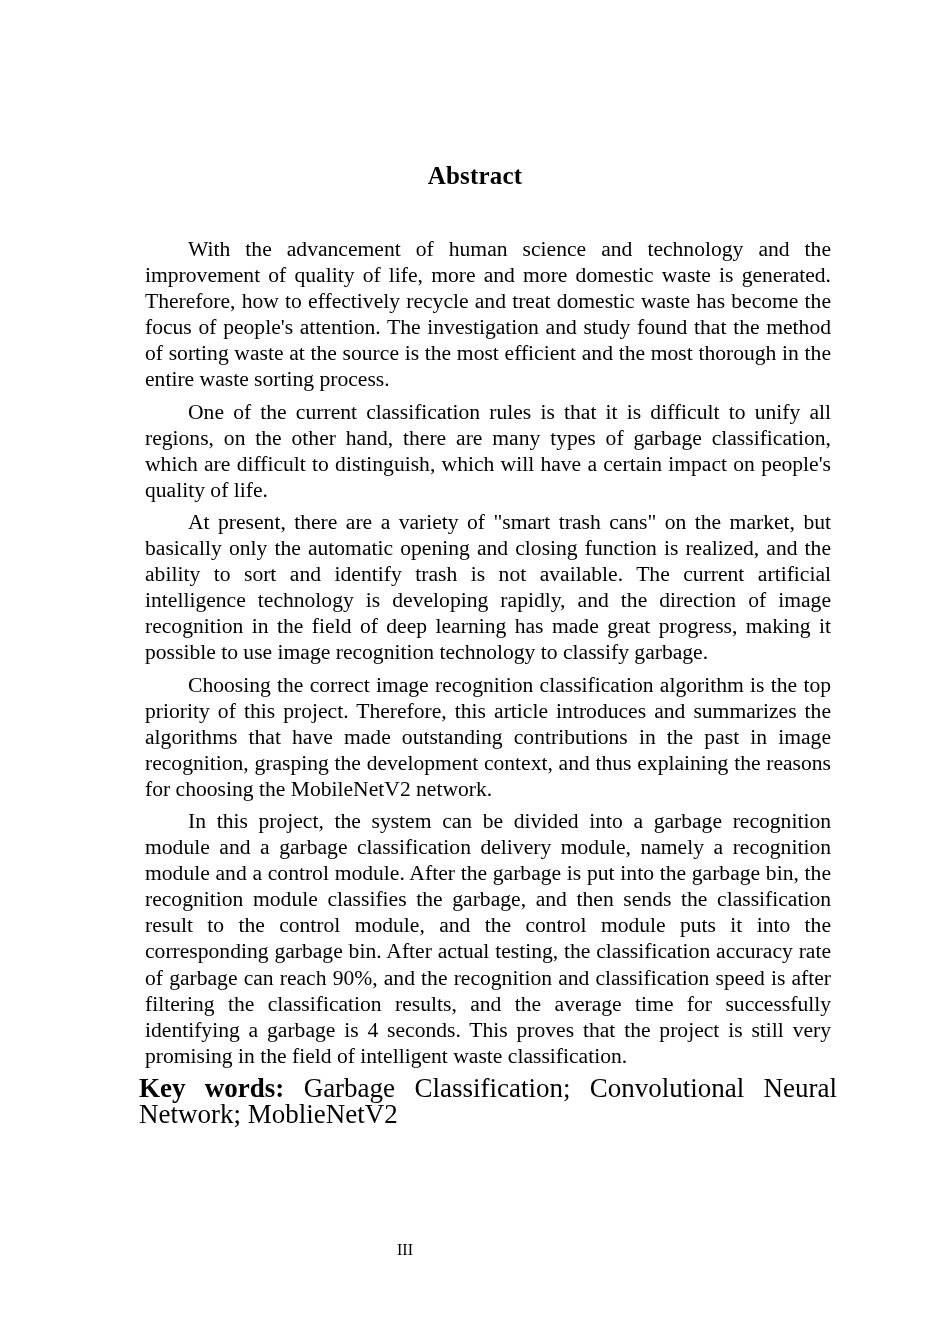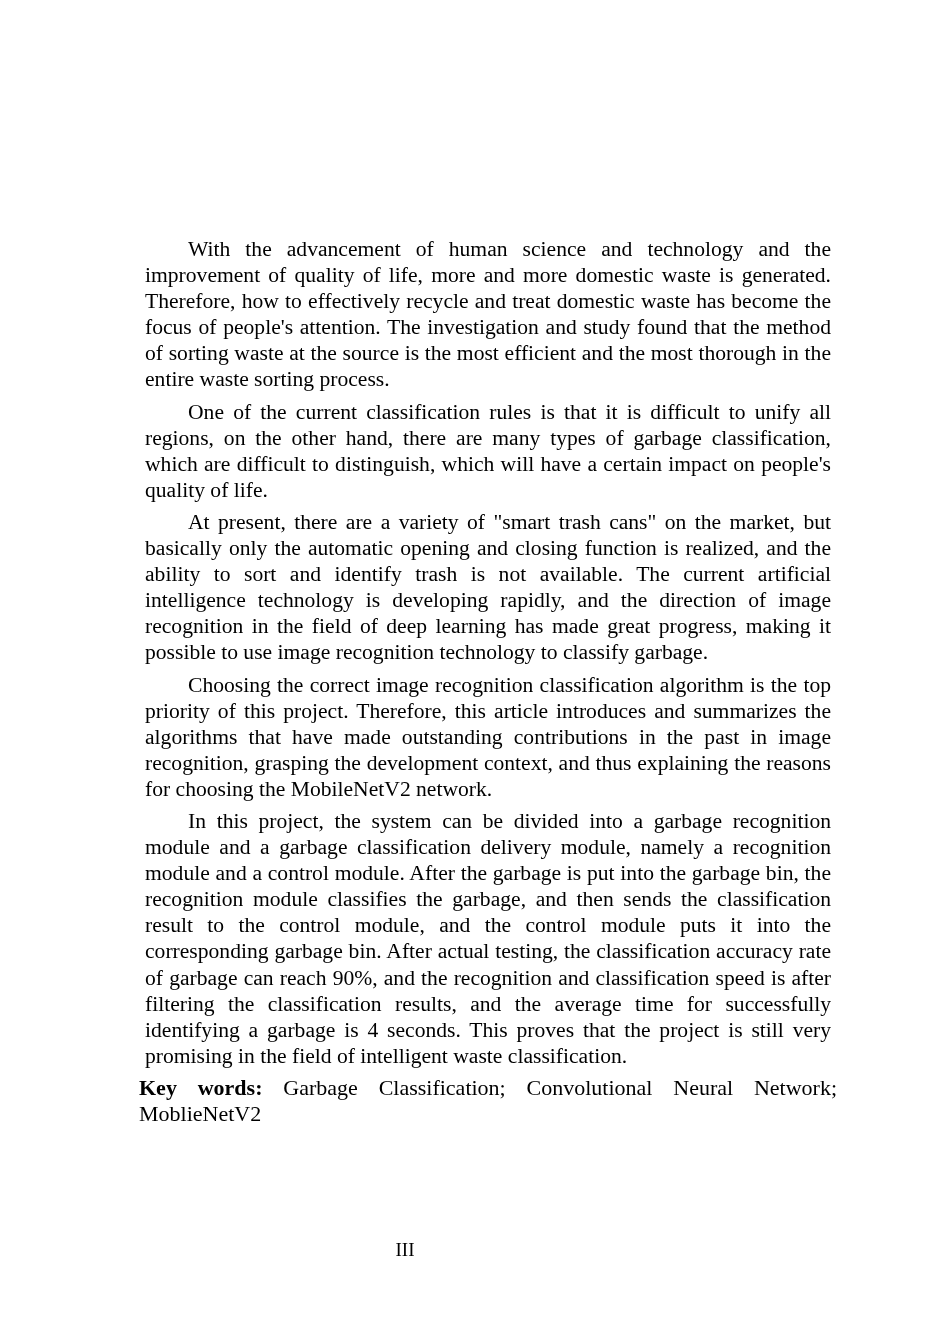--- a/index.html
+++ b/index.html
@@ -46,42 +46,43 @@
     font-size: 21.6px;
     line-height: 26.1px;
     text-indent: 43px;
     hyphens: none;
     -webkit-hyphens: none;
   }
   p.keywords {
     margin: 0;
     text-align: justify;
     text-justify: inter-word;
-    font-size: 22px;
+    font-size: 27px;
     line-height: 26.1px;
     text-indent: 0;
   }
   .kw-label {
     font-weight: bold;
   }
   .page-number {
     position: absolute;
     top: 1240px;
     left: 0;
     width: 810px;
     text-align: center;
-    font-size: 19px;
+    font-size: 16px;
     line-height: 20px;
   }
 </style>
 </head>
 <body>
 
 <div class="page">
 
+  <div class="doc-title">Abstract</div>
 
   <div class="body-block">
     <p class="para">With the advancement of human science and technology and the improvement of quality of life, more and more domestic waste is generated. Therefore, how to effectively recycle and treat domestic waste has become the focus of people's attention. The investigation and study found that the method of sorting waste at the source is the most efficient and the most thorough in the entire waste sorting process.</p>
     <p class="para">One of the current classification rules is that it is difficult to unify all regions, on the other hand, there are many types of garbage classification, which are difficult to distinguish, which will have a certain impact on people's quality of life.</p>
     <p class="para">At present, there are a variety of "smart trash cans" on the market, but basically only the automatic opening and closing function is realized, and the ability to sort and identify trash is not available. The current artificial intelligence technology is developing rapidly, and the direction of image recognition in the field of deep learning has made great progress, making it possible to use image recognition technology to classify garbage.</p>
     <p class="para">Choosing the correct image recognition classification algorithm is the top priority of this project. Therefore, this article introduces and summarizes the algorithms that have made outstanding contributions in the past in image recognition, grasping the development context, and thus explaining the reasons for choosing the MobileNetV2 network.</p>
     <p class="para">In this project, the system can be divided into a garbage recognition module and a garbage classification delivery module, namely a recognition module and a control module. After the garbage is put into the garbage bin, the recognition module classifies the garbage, and then sends the classification result to the control module, and the control module puts it into the corresponding garbage bin. After actual testing, the classification accuracy rate of garbage can reach 90%, and the recognition and classification speed is after filtering the classification results, and the average time for successfully identifying a garbage is 4 seconds. This proves that the project is still very promising in the field of intelligent waste classification.</p>
     <p class="keywords"><span class="kw-label">Key words:</span><span> Garbage Classification; Convolutional Neural Network; MoblieNetV2</span></p>
   </div>
 

